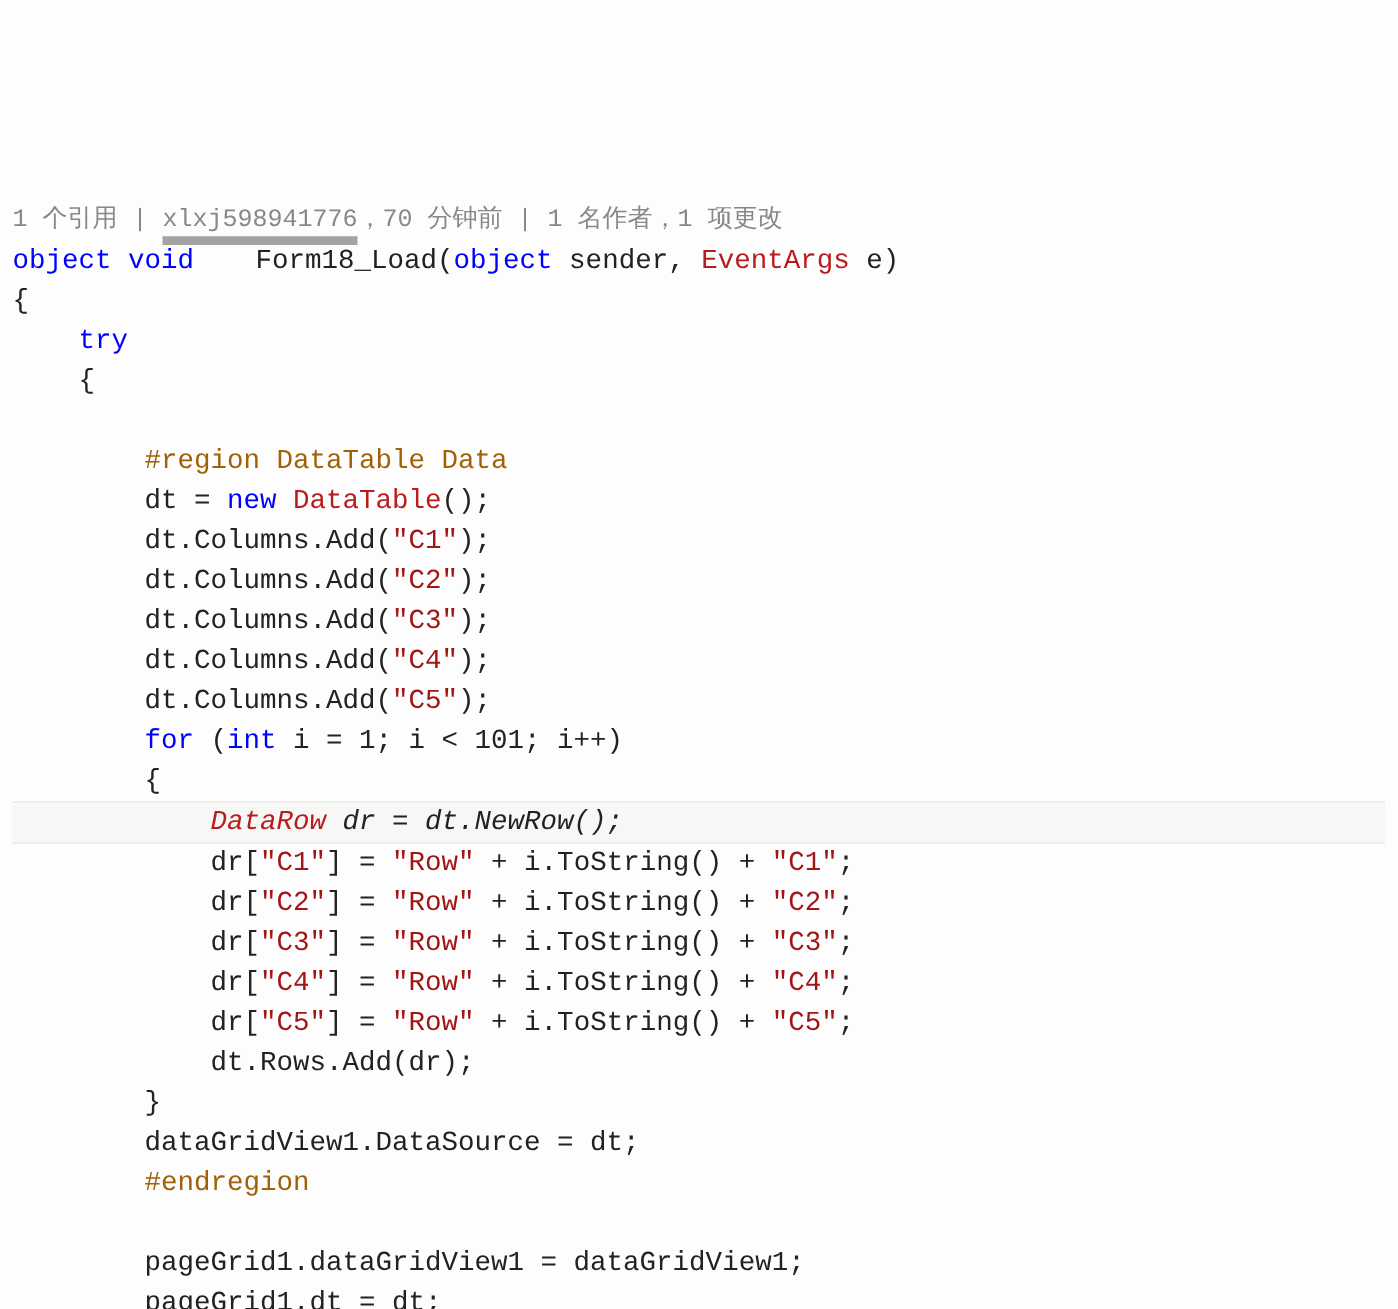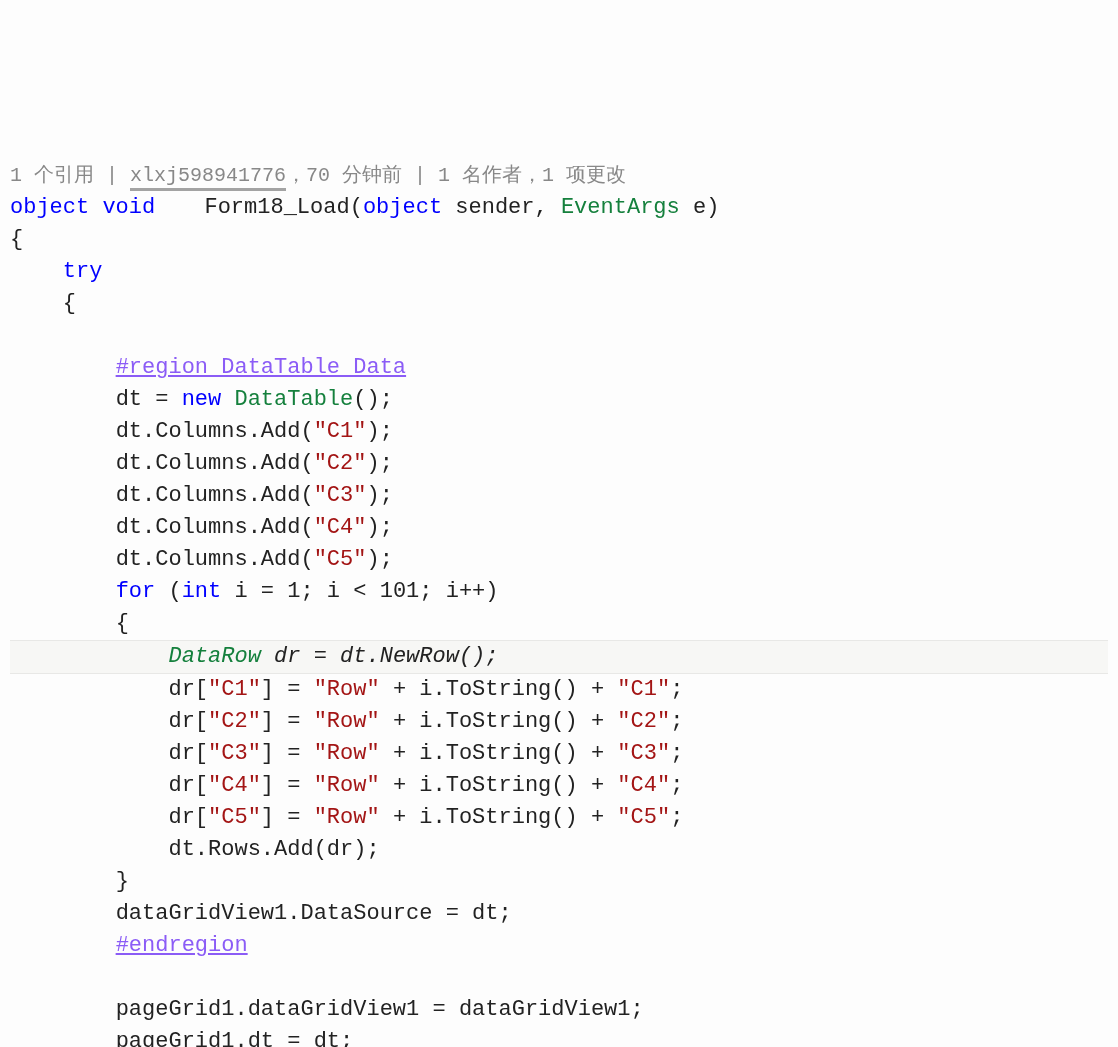--- a/index.html
+++ b/index.html
@@ -15,28 +15,28 @@
   }
   .editor {
     padding: 0 10px;
     position: relative;
   }
   .codelens {
     color: #888;
     font-size: 20px;
   }
   .underline-red {
-    border-bottom: 3px solid #a3a3a3;
+    border-bottom: 7px solid #a3a3a3;
     padding-bottom: 1px;
   }
   .kw { color: #0000ff; }       
-  .type { color: #15803d; }     
+  .type { color: #b91c1c; }     
   .method { color: #222; margin-left: 36px; }
   .str { color: #a31515; }      
-  .comment { color: #8b5cf6; text-decoration: underline; }
+  .comment { color: #a16207; }
   .hl-line {
     background: #f7f7f5;
     display: inline-block;
     width: 100%;
     border-top: 1px solid #e8e8e6;
     border-bottom: 1px solid #e8e8e6;
     font-style: italic;
   }
 </style>
 </head>

